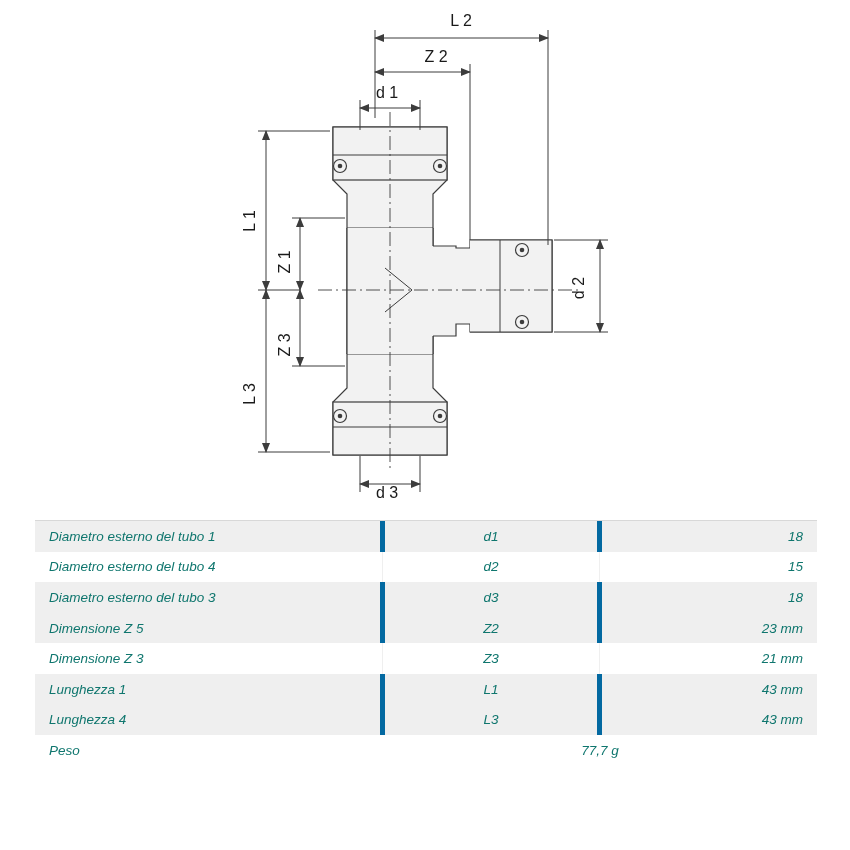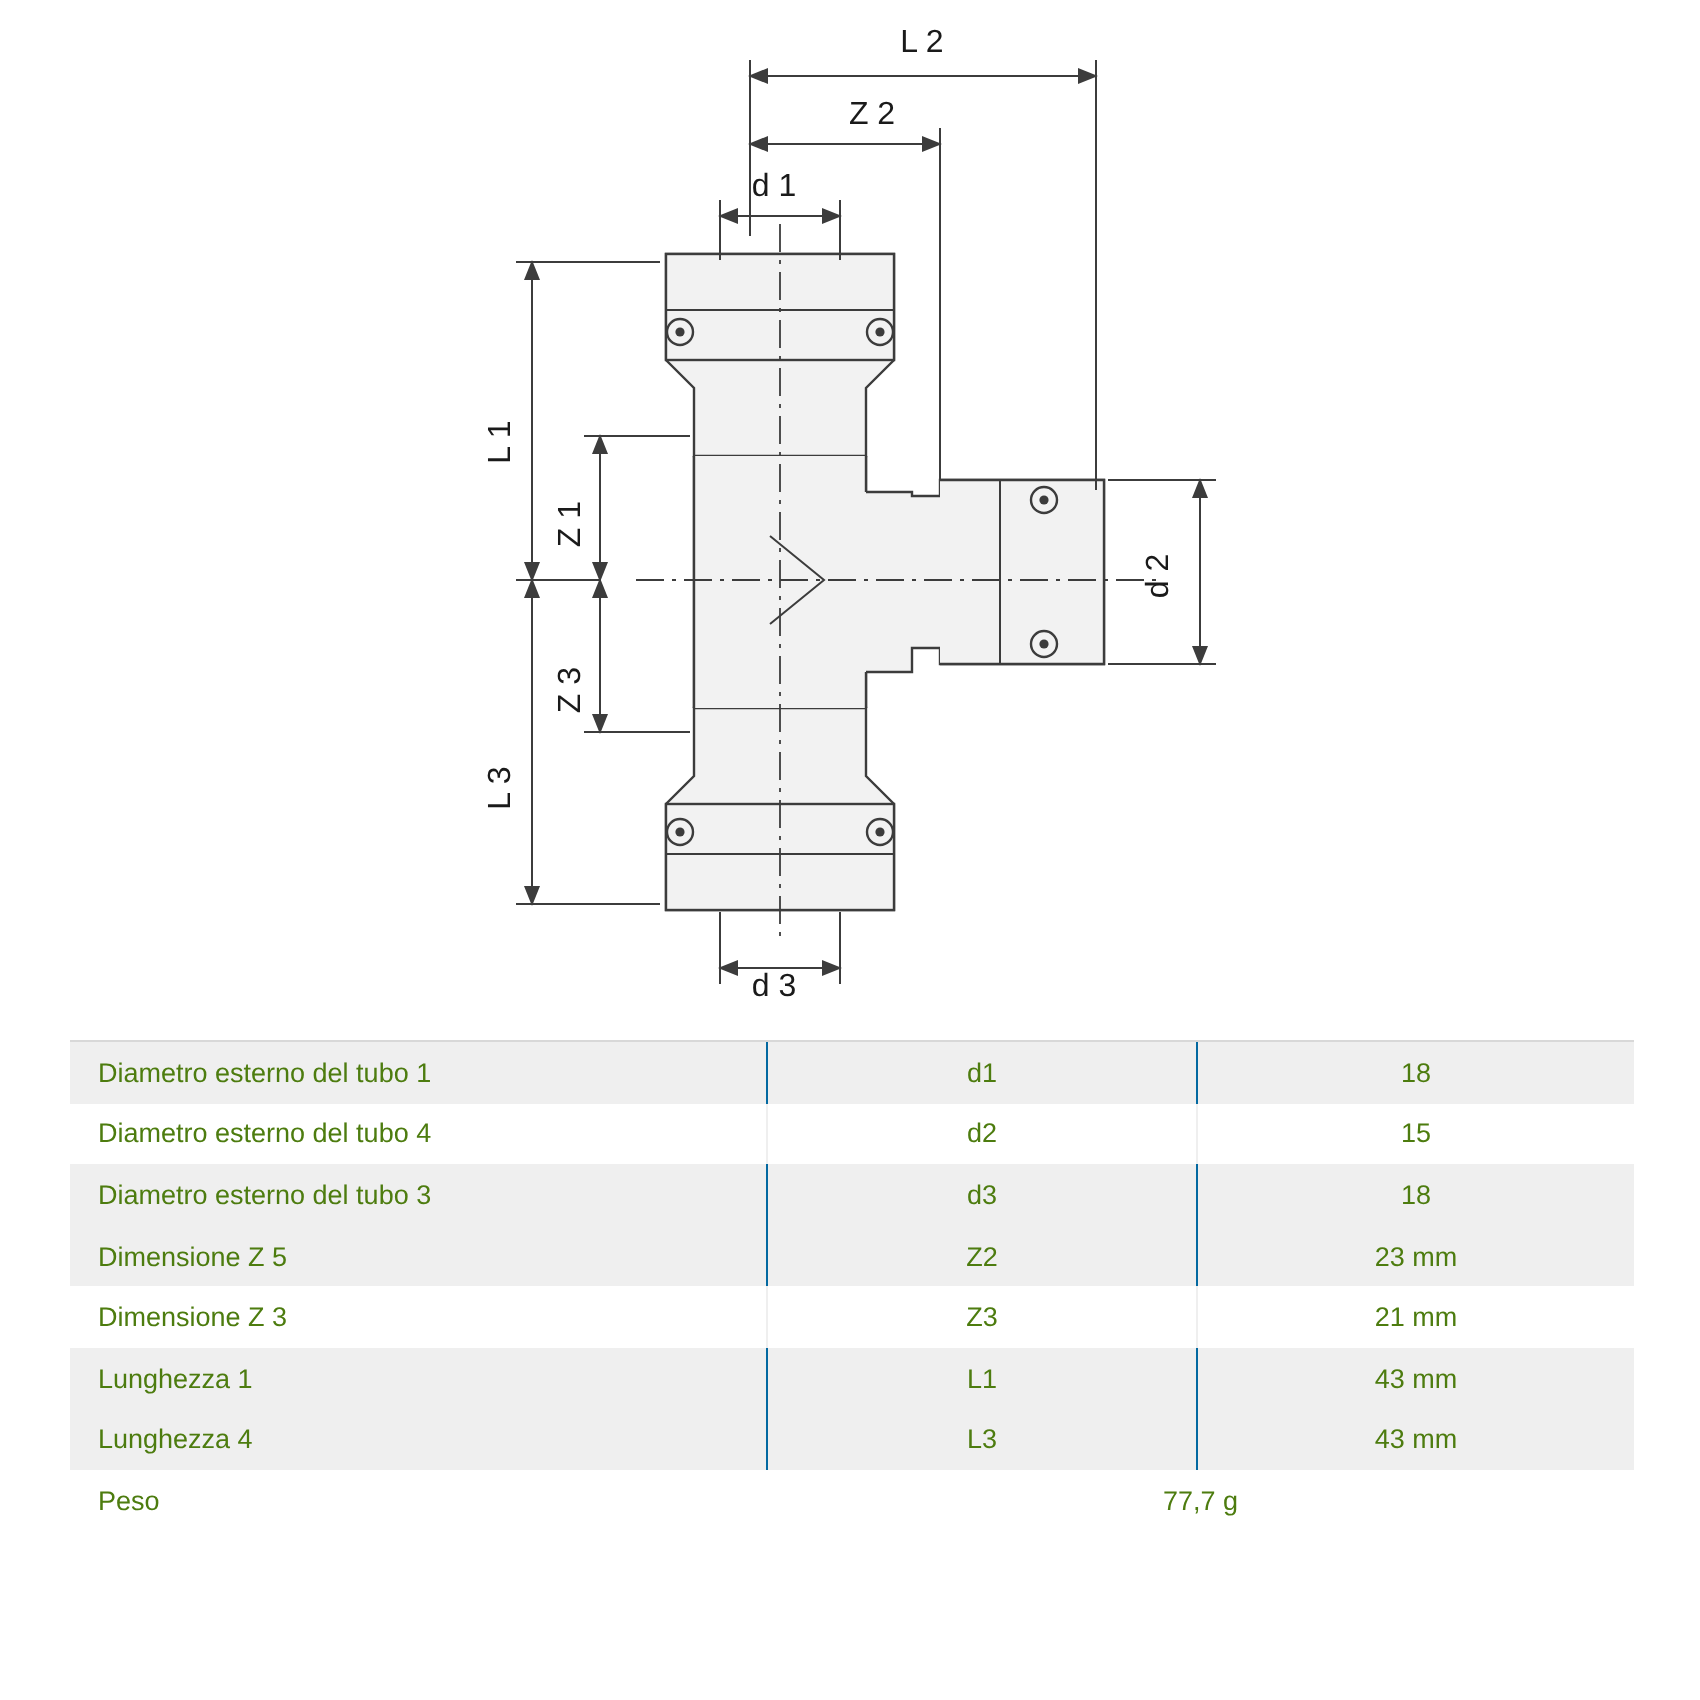--- a/index.html
+++ b/index.html
@@ -44,47 +44,48 @@
   }
   .spec-table tr.odd td {
     background: #efefef;
   }
   .spec-table tr.even td {
     background: #ffffff;
   }
   .spec-table td {
     border: none;
     padding: 0 14px;
-    color: #4d7c0f;
+    color: #0f766e;
     font-weight: 400;
     vertical-align: middle;
     white-space: nowrap;
+    font-style: italic;
   }
   .spec-table td.c-label {
     width: 348px;
     text-align: left;
   }
   .spec-table td.c-sym {
     width: 217px;
     text-align: center;
   }
   .spec-table td.c-val {
     width: 217px;
-    text-align: center;
+    text-align: right;
   }
   .spec-table td.c-span {
     text-align: center;
   }
   .spec-table tr td.c-sym,
   .spec-table tr td.c-val {
     border-left: 1px solid #ffffff;
   }
   .spec-table tr.odd td.c-sym,
   .spec-table tr.odd td.c-val {
-    border-left: 1px solid #0369a1;
+    border-left: 5px solid #0369a1;
   }
   .spec-table tr.even td.c-sym,
   .spec-table tr.even td.c-val {
     border-left: 1px solid #efefef;
     margin-top: 13px;
   }
   .top-rule {
     position: absolute;
     left: 35px;
     top: 520px;

